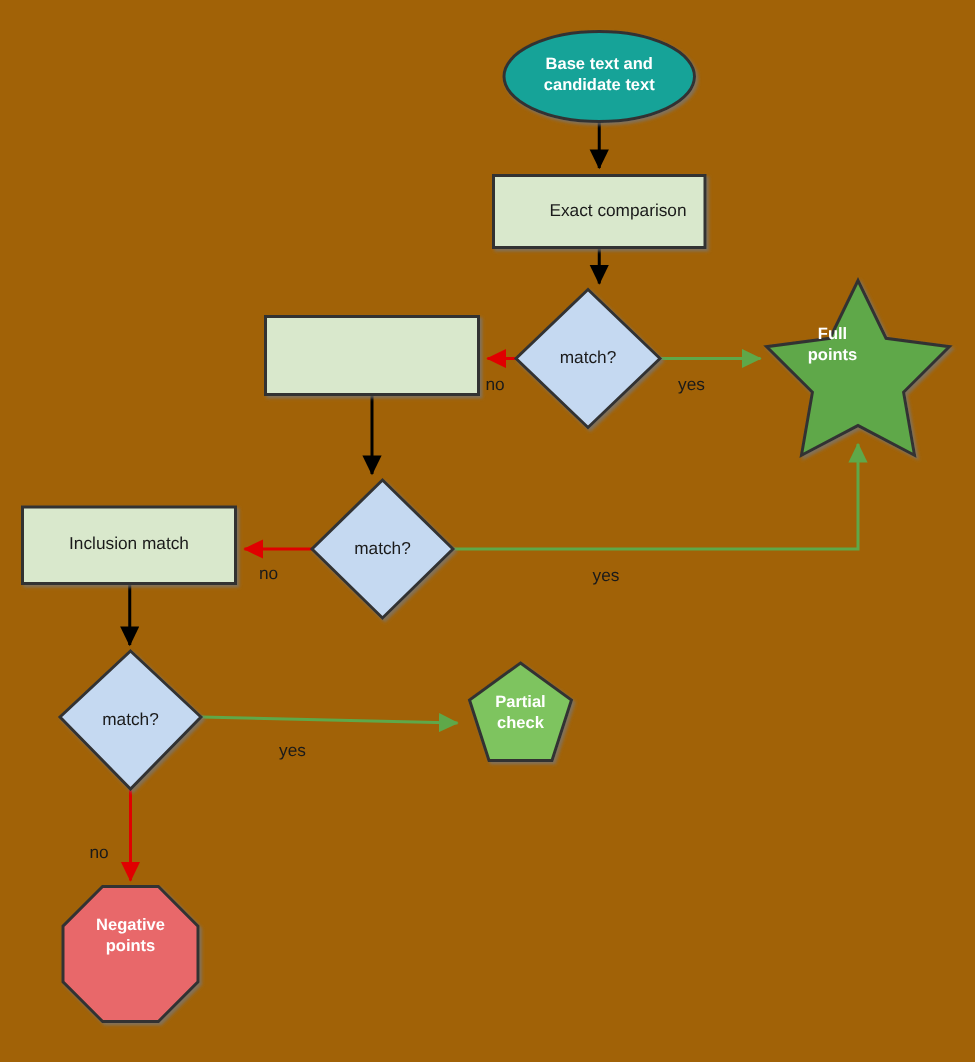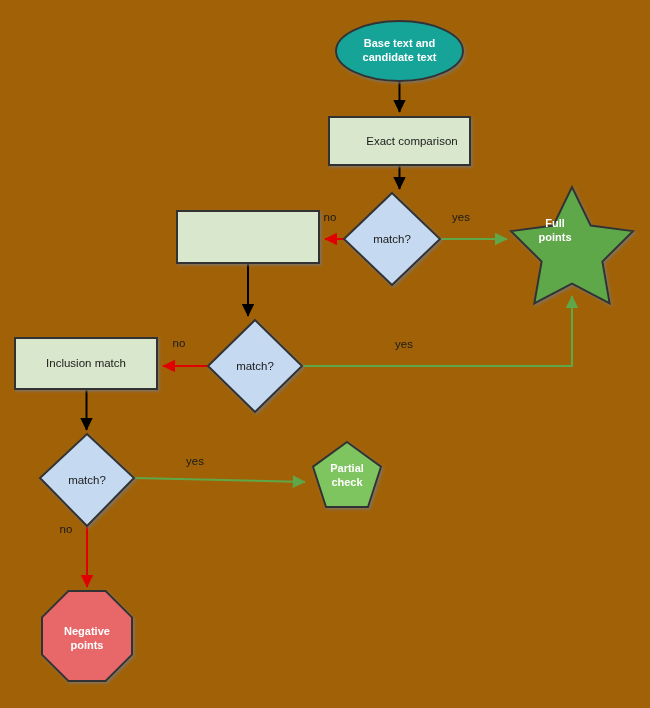--- a/index.html
+++ b/index.html
@@ -42,20 +42,21 @@
     color: #ffffff;
     font-size: 11px;
     font-weight: bold;
   }
   .edge-label {
     position: absolute;
     color: #1a1a1a;
     font-size: 11.5px;
     text-align: center;
     pointer-events: none;
+    margin-top: 40px;
   }
 </style>
 </head>
 <body>
 
 <div id="canvas">
 
   <svg class="layer" viewBox="0 0 650 708" xmlns="http://www.w3.org/2000/svg">
     <defs>
       <marker id="arrow-black" markerWidth="9" markerHeight="9" refX="6.2" refY="3.2" orient="auto" markerUnits="strokeWidth">
@@ -166,21 +167,21 @@
 
   <div class="node-label lbl-dark" style="left:208px; top:320px; width:94px; height:92px;">match?</div>
 
   <div class="node-label lbl-dark" style="left:15px; top:338px; width:142px; height:51px;">Inclusion match</div>
 
   <div class="node-label lbl-dark" style="left:40px; top:434px; width:94px; height:92px;">match?</div>
 
   <div class="node-label lbl-light" style="left:313px; top:452px; width:68px; height:48px;">Partial
 check</div>
 
-  <div class="node-label lbl-light" style="left:42px; top:595px; width:90px; height:88px;">Negative
+  <div class="node-label lbl-light" style="left:42px; top:581px; width:90px; height:88px;">Negative
 points</div>
 
   <div class="edge-label" style="left:318px; top:211px; width:24px;">no</div>
 
   <div class="edge-label" style="left:447px; top:211px; width:28px;">yes</div>
 
   <div class="edge-label" style="left:167px; top:337px; width:24px;">no</div>
 
   <div class="edge-label" style="left:390px; top:338px; width:28px;">yes</div>
 

